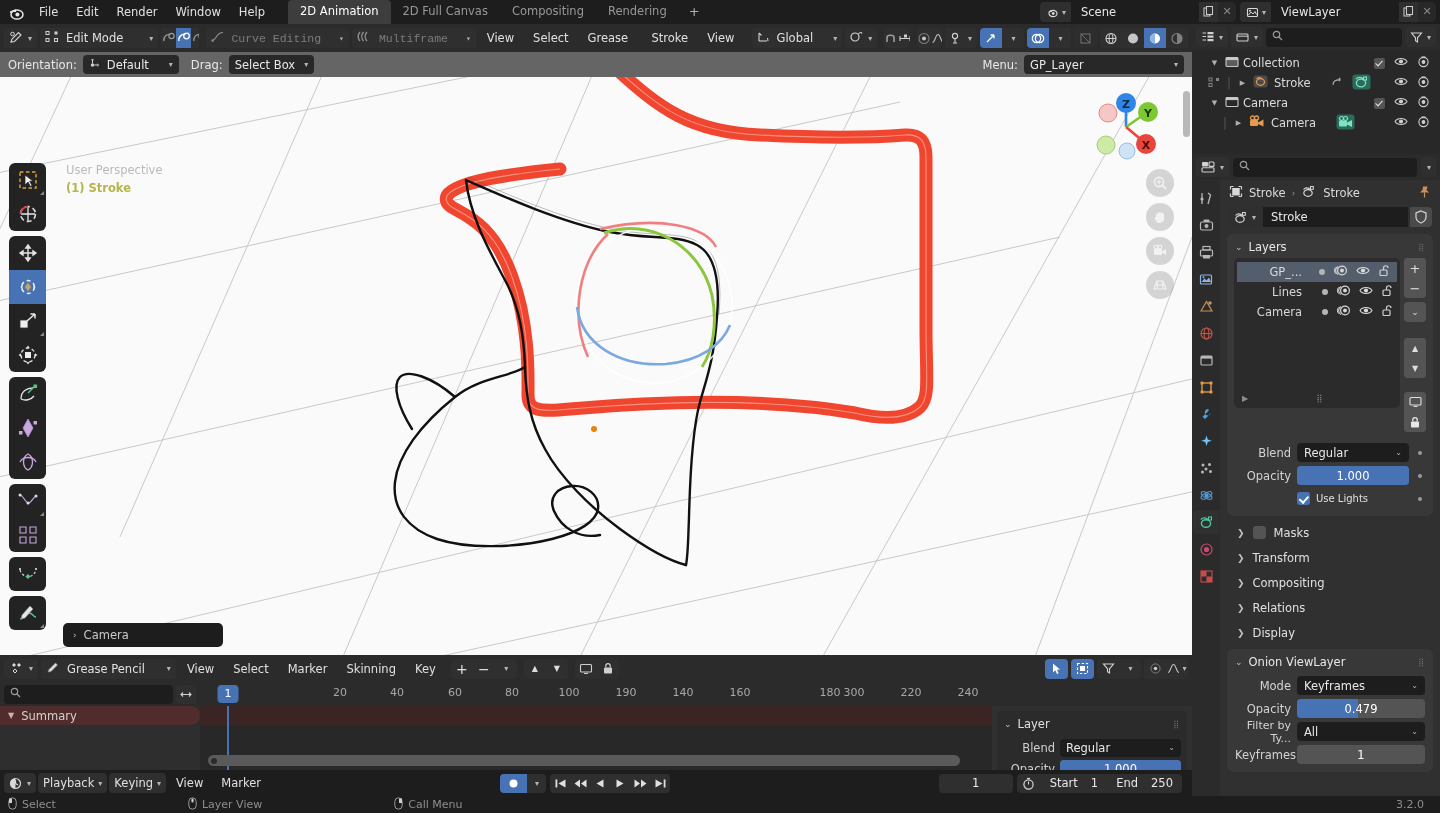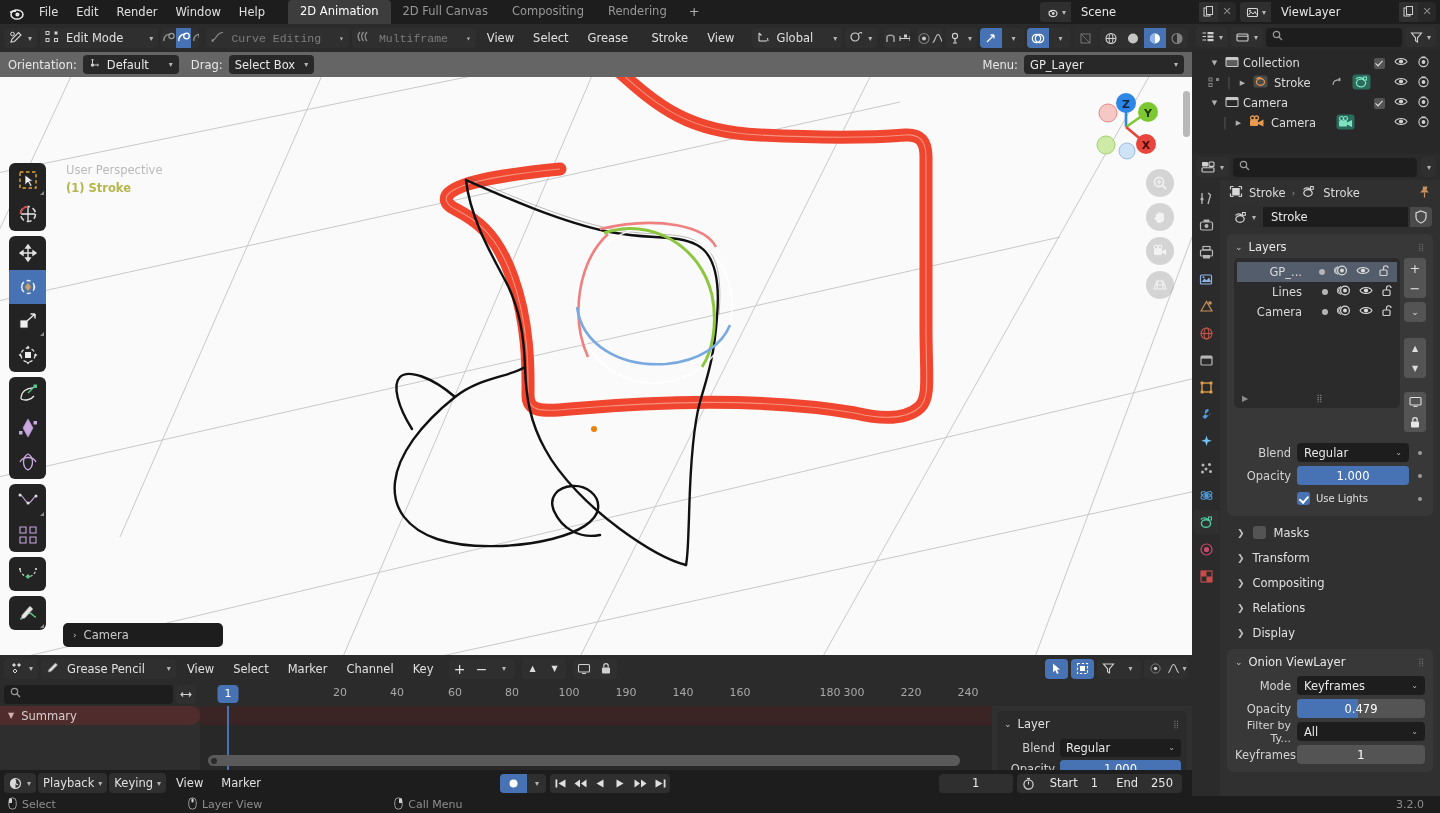--- a/index.html
+++ b/index.html
@@ -855,21 +855,21 @@
           <svg width="14" height="13" viewBox="0 0 14 13">
               <path d="M2 11 L3 8.5 L9.5 2 L11.5 4 L5 10.5 Z" fill="#e0e0e0" stroke="#888" stroke-width="0.6"></path>
             </svg>
         </span>
         <span style="padding:0 18px 0 4px">Grease Pencil</span>
         <span class="caret">▾</span>
       </div>
       <div class="hmenu">View</div>
       <div class="hmenu">Select</div>
       <div class="hmenu">Marker</div>
-      <div class="hmenu">Channel</div>
+      <div class="hmenu">Skinning</div>
       <div class="hmenu">Key</div>
       <div class="hgroup" style="margin-left:4px">
         <div class="seg" style="color:#e0e0e0;font-size:14px">+</div>
         <div class="seg" style="color:#e0e0e0;font-size:14px">−</div>
         <div class="seg">
             <span class="caret">▾</span>
           </div>
       </div>
       <div class="hgroup" style="margin-left:4px">
         <div class="seg" style="color:#ddd;font-size:8px">▲</div>

